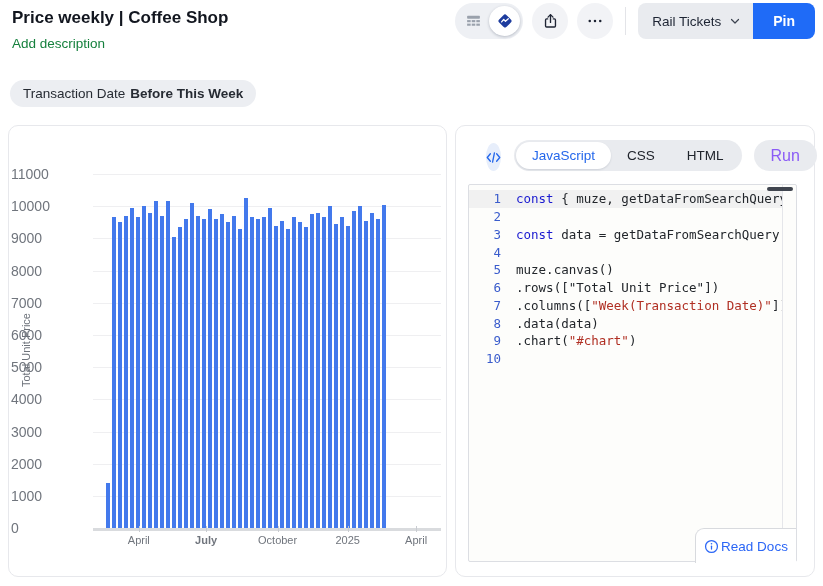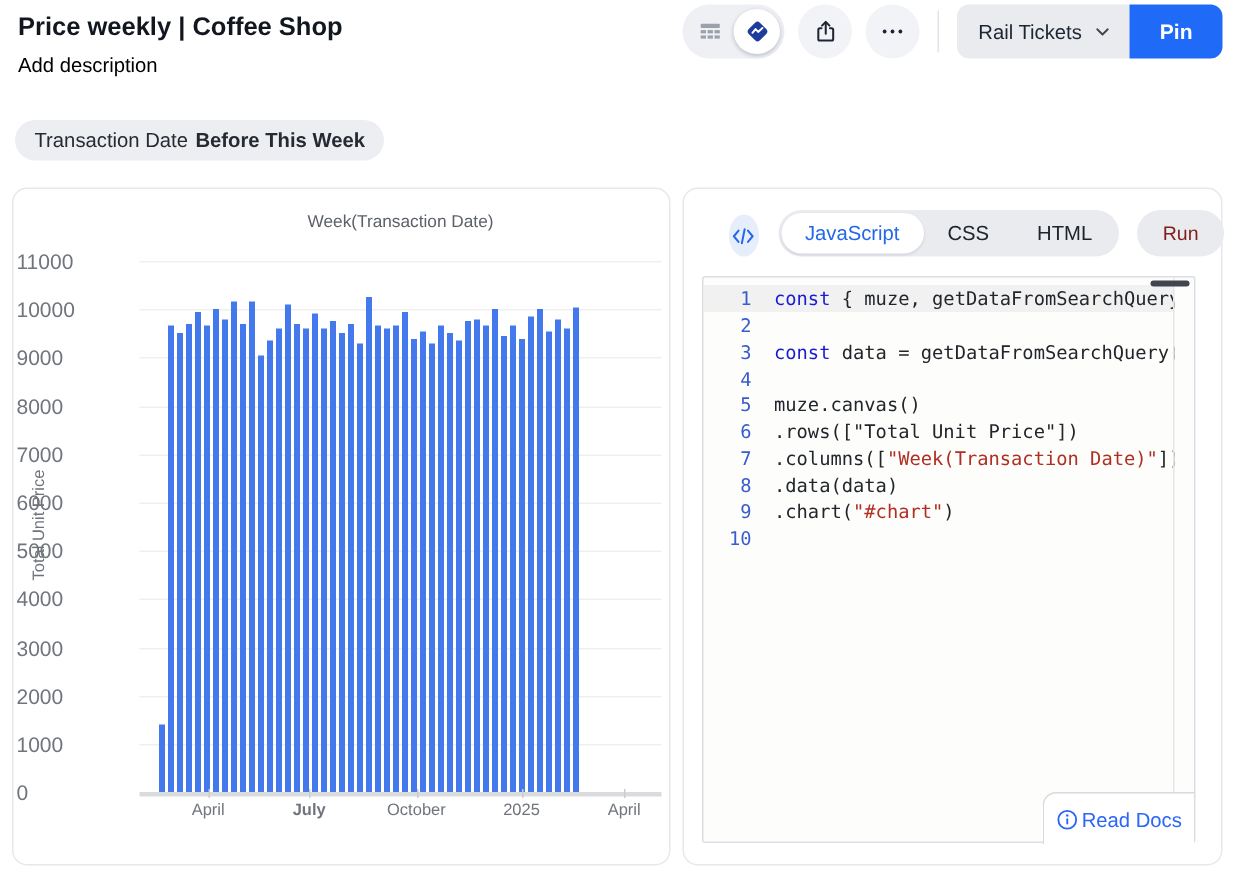--- a/index.html
+++ b/index.html
@@ -2,21 +2,21 @@
 <html><head>
 <meta charset="utf-8">
 <style>
   * { margin:0; padding:0; box-sizing:border-box; }
   html,body { width:823px; height:586px; background:#ffffff; overflow:hidden;
               font-family:"Liberation Sans", sans-serif; color:#171b26; }
 
   
   .hdr { position:absolute; left:0; top:0; width:823px; height:70px; }
   .hdr-title { position:absolute; left:12px; top:8px; font-size:17px; font-weight:700; color:#12161f; }
-  .hdr-desc  { position:absolute; left:12px; top:36px; font-size:13.5px; color:#000000; cursor:text; }
+  .hdr-desc  { position:absolute; left:12px; top:36px; font-size:13.5px; color:#15803d; cursor:text; }
 
   .toolbar { position:absolute; right:8px; top:2px; height:38px; display:flex; align-items:center; gap:9px; }
   .view-toggle { display:flex; align-items:center; background:#eef0f4; border-radius:18px; height:36px; padding:3px; }
   .vt-seg { width:31px; height:30px; display:flex; align-items:center; justify-content:center; border-radius:50%; cursor:pointer; }
   .vt-seg.sel { background:#ffffff; box-shadow:0 1px 3px rgba(20,30,60,.25); }
   .circle-btn { width:36px; height:36px; border-radius:50%; background:#f2f3f6; display:flex; align-items:center; justify-content:center; cursor:pointer; border:none; }
   .tb-divider { width:1px; height:28px; background:#e3e4e8; margin:0 3px; }
   .dataset-pin { display:flex; height:36px; }
   .dataset-btn { display:flex; align-items:center; gap:8px; background:#e9ebef; border:none; cursor:pointer;
                  border-radius:8px 0 0 8px; padding:0 12px 0 14px; font-size:13.5px; color:#1d2433; font-family:inherit; }
@@ -46,21 +46,21 @@
   .xtick { position:absolute; width:1px; height:6px; background:#c9ccd1; bottom:-4px; }
   .xtick-label { position:absolute; top:408px; transform:translateX(-50%); font-size:11px; color:#70757d; white-space:nowrap; }
 
   
   .code-hdr { position:absolute; left:16px; top:13px; width:100%; height:32px; display:flex; align-items:flex-end; padding:0 14px; }
   .code-icon-circle { width:28px; height:28px; border-radius:50%; background:#e7eefb; display:flex; align-items:center; justify-content:center; }
   .tabs { display:flex; align-items:center; background:#e9ebef; border-radius:16px; height:31px; padding:2px; margin-left:13px; }
   .tab { height:27px; display:flex; align-items:center; padding:0 16px; border-radius:14px; font-size:13.5px; color:#20242c; cursor:pointer; }
   .tab.active { background:#ffffff; color:#2467eb; font-weight:400; box-shadow:0 1px 2px rgba(20,30,60,.12); }
   .run-btn { margin-left:12px; height:31px; background:#e9ebef; border:none; border-radius:16px; padding:0 17px;
-             font-size:13px; color:#7f1d1d; font-family:inherit; cursor:pointer; }
+             font-size:16px; color:#8b5cf6; font-family:inherit; cursor:pointer; }
 
   .code-box { position:absolute; left:12px; top:58px; width:329px; height:378px; background:#fdfdfb;
               border:1px solid #dcdee3; border-radius:2px; overflow:hidden; }
   .code-lines { position:absolute; left:0; top:5px; width:314px; overflow:hidden; }
   .code-row { display:flex; height:17.75px; align-items:center; white-space:pre; }
   .code-row.active-line { background:#f1f1f1; }
   .lineno { width:32px; text-align:right; margin-right:15px; color:#3a5ccc; font-family:"DejaVu Sans Mono", monospace; font-size:12.5px; flex:none; }
   .code-text { font-family:"DejaVu Sans Mono", monospace; font-size:12.5px; color:#22262b; white-space:pre; }
   .t-kw  { color:#1a1ad0; }
   .t-str { color:#b02f23; }
@@ -136,21 +136,20 @@
     </div>
   </div>
 </div>
 
 <div class="chip">
   <span>Transaction Date</span>
   <b>Before This Week</b>
 </div>
 
 <section class="panel chart-panel">
-  <div class="chart-title">Week(Transaction Date)</div>
   <div class="y-axis-label">Total Unit Price</div>
   <div id="chart-canvas" style="position: absolute; inset: 0px;">
       <div class="gridline zero" style="left: 84px; width: 348px; top: 402px; position: absolute;"></div>
       <div class="ytick-label" style="left: 2px; top: 402px; position: absolute;">0</div>
       <div class="gridline" style="left: 84px; width: 348px; top: 369.8px; position: absolute;"></div>
       <div class="ytick-label" style="left: 2px; top: 369.8px; position: absolute;">1000</div>
       <div class="gridline" style="left: 84px; width: 348px; top: 337.6px; position: absolute;"></div>
       <div class="ytick-label" style="left: 2px; top: 337.6px; position: absolute;">2000</div>
       <div class="gridline" style="left: 84px; width: 348px; top: 305.5px; position: absolute;"></div>
       <div class="ytick-label" style="left: 2px; top: 305.5px; position: absolute;">3000</div>

